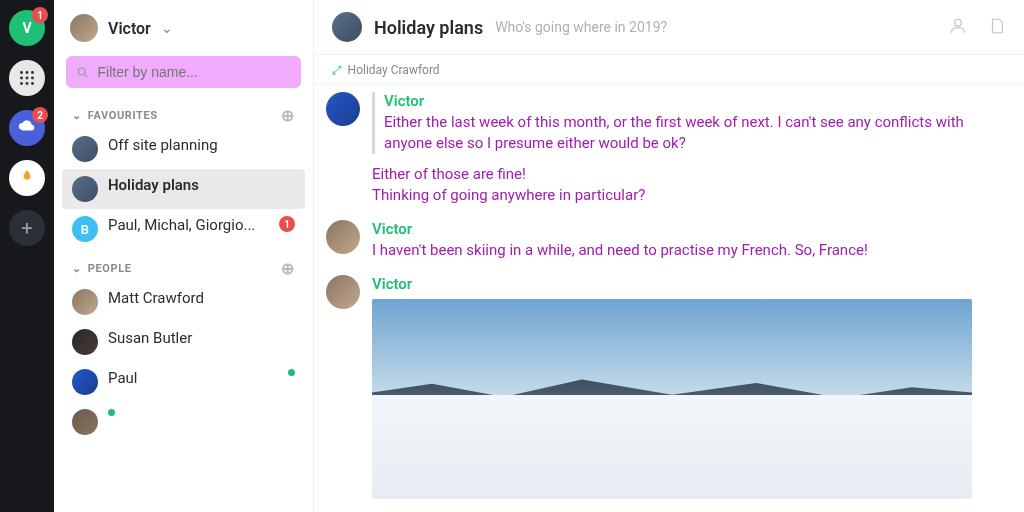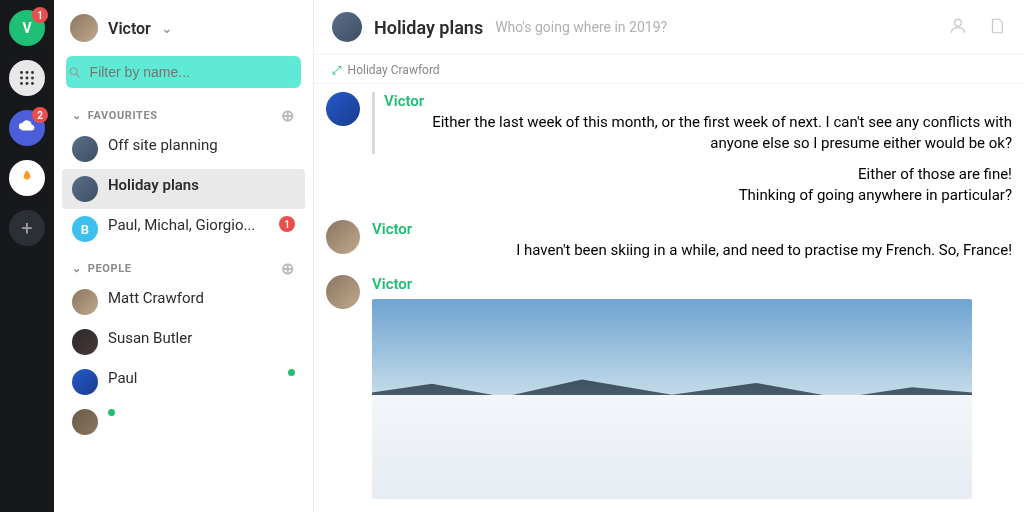--- a/index.html
+++ b/index.html
@@ -5,21 +5,21 @@
 * { margin: 0; padding: 0; box-sizing: border-box; }
 body { font-family: -apple-system, BlinkMacSystemFont, "Segoe UI", Roboto, sans-serif; font-size: 14px; color: #2c2c2c; width: 1024px; height: 512px; overflow: hidden; display: flex; background: #fff; }
 .rail { width: 54px; background: #16181c; display: flex; flex-direction: column; align-items: center; padding-top: 10px; gap: 14px; }
 .rail-item { width: 36px; height: 36px; border-radius: 50%; display: flex; align-items: center; justify-content: center; position: relative; cursor: pointer; }
 .rail-badge { position: absolute; top: -3px; right: -3px; background: #e94e4e; color: #fff; font-size: 10px; min-width: 16px; height: 16px; border-radius: 8px; display: flex; align-items: center; justify-content: center; font-weight: 600; }
 .sidebar { width: 260px; background: #fff; border-right: 1px solid #eee; display: flex; flex-direction: column; }
 .sb-header { display: flex; align-items: center; gap: 10px; padding: 14px 16px; }
 .sb-avatar { width: 28px; height: 28px; border-radius: 50%; background: #c9b8a8; }
 .sb-name { font-weight: 600; font-size: 16px; }
 .sb-chevron { color: #888; }
-.sb-search { margin: 0 12px 14px; background: #5eead4; border-radius: 6px; display: flex; align-items: center; padding: 8px 2px; gap: 8px; }
+.sb-search { margin: 0 12px 14px; background: #f0abfc; border-radius: 6px; display: flex; align-items: center; padding: 8px 10px; gap: 8px; }
 .sb-search input { border: 0; background: transparent; outline: 0; font-size: 14px; width: 100%; color: #555; }
 .sb-section { padding: 0 8px 6px; }
 .sb-section-head { display: flex; align-items: center; justify-content: space-between; padding: 4px 10px; color: #8a8a8a; font-size: 11px; font-weight: 700; letter-spacing: 0.6px; cursor: pointer; }
 .sb-section-head .left { display: flex; align-items: center; gap: 6px; }
 .sb-section-head .add { color: #bbb; font-size: 16px; }
 .sb-item { display: flex; align-items: flex-start; gap: 10px; padding: 7px 10px; border-radius: 4px; cursor: pointer; position: relative; }
 .sb-item.active { background: #e9e9e9; font-weight: 600; }
 .sb-item .av { width: 26px; height: 26px; border-radius: 50%; flex-shrink: 0; }
 .sb-item .label { white-space: nowrap; overflow: hidden; text-overflow: ellipsis; flex: 1; font-size: 15px; }
 .sb-item .badge { background: #e94e4e; color: #fff; font-size: 10px; min-width: 16px; height: 16px; border-radius: 8px; display: flex; align-items: center; justify-content: center; font-weight: 600; }
@@ -32,21 +32,21 @@
 .mh-spacer { flex: 1; }
 .mh-action { color: #c5c7ca; cursor: pointer; }
 .widget-bar { padding: 6px 18px; border-bottom: 1px solid #f2f2f2; }
 .widget-chip { display: inline-flex; align-items: center; gap: 6px; font-size: 12px; color: #888; }
 .widget-expand { color: #1fbf75; }
 .thread { flex: 1; padding: 8px 12px 0 12px; overflow: hidden; }
 .msg { display: flex; gap: 12px; margin-bottom: 14px; }
 .msg-avatar { width: 34px; height: 34px; border-radius: 50%; flex-shrink: 0; background: #c9b8a8; }
 .msg-body { flex: 1; }
 .msg-author { color: #1fbf75; font-weight: 600; font-size: 15px; margin-bottom: 2px; }
-.msg-text { color: #000000; line-height: 1.4; font-size: 15px; text-align: right; }
+.msg-text { color: #a21caf; line-height: 1.4; font-size: 15px; }
 .quote-bar { border-left: 3px solid #d9d9d9; padding-left: 9px; }
 .msg-image { margin-top: 6px; width: 600px; height: 200px; border-radius: 2px; overflow: hidden; position: relative; }
 .sky { position: absolute; top: 0; left: 0; right: 0; height: 48%; background: linear-gradient(#6ea4d2, #c4dbe9); }
 .mountains { position: absolute; top: 38%; left: 0; right: 0; height: 22%; background: linear-gradient(#3a4d5e, #5b6d7a); clip-path: polygon(0 40%, 10% 20%, 22% 50%, 35% 10%, 50% 45%, 64% 18%, 78% 52%, 90% 28%, 100% 40%, 100% 100%, 0 100%); }
 .snow { position: absolute; top: 48%; left: 0; right: 0; bottom: 0; background: linear-gradient(#f3f6fa, #e6ecf2); }
 .avcol1 { background: linear-gradient(135deg,#8b7560,#c2a98e); }
 .avcol2 { background: linear-gradient(135deg,#5a6f8a,#3d4e63); }
 .avcol3 { background: linear-gradient(135deg,#2a2a2a,#4a3838); }
 .avcol4 { background: linear-gradient(135deg,#2558c9,#1a3d8f); }
 .avcol5 { background: linear-gradient(135deg,#d4a888,#b8906f); }

